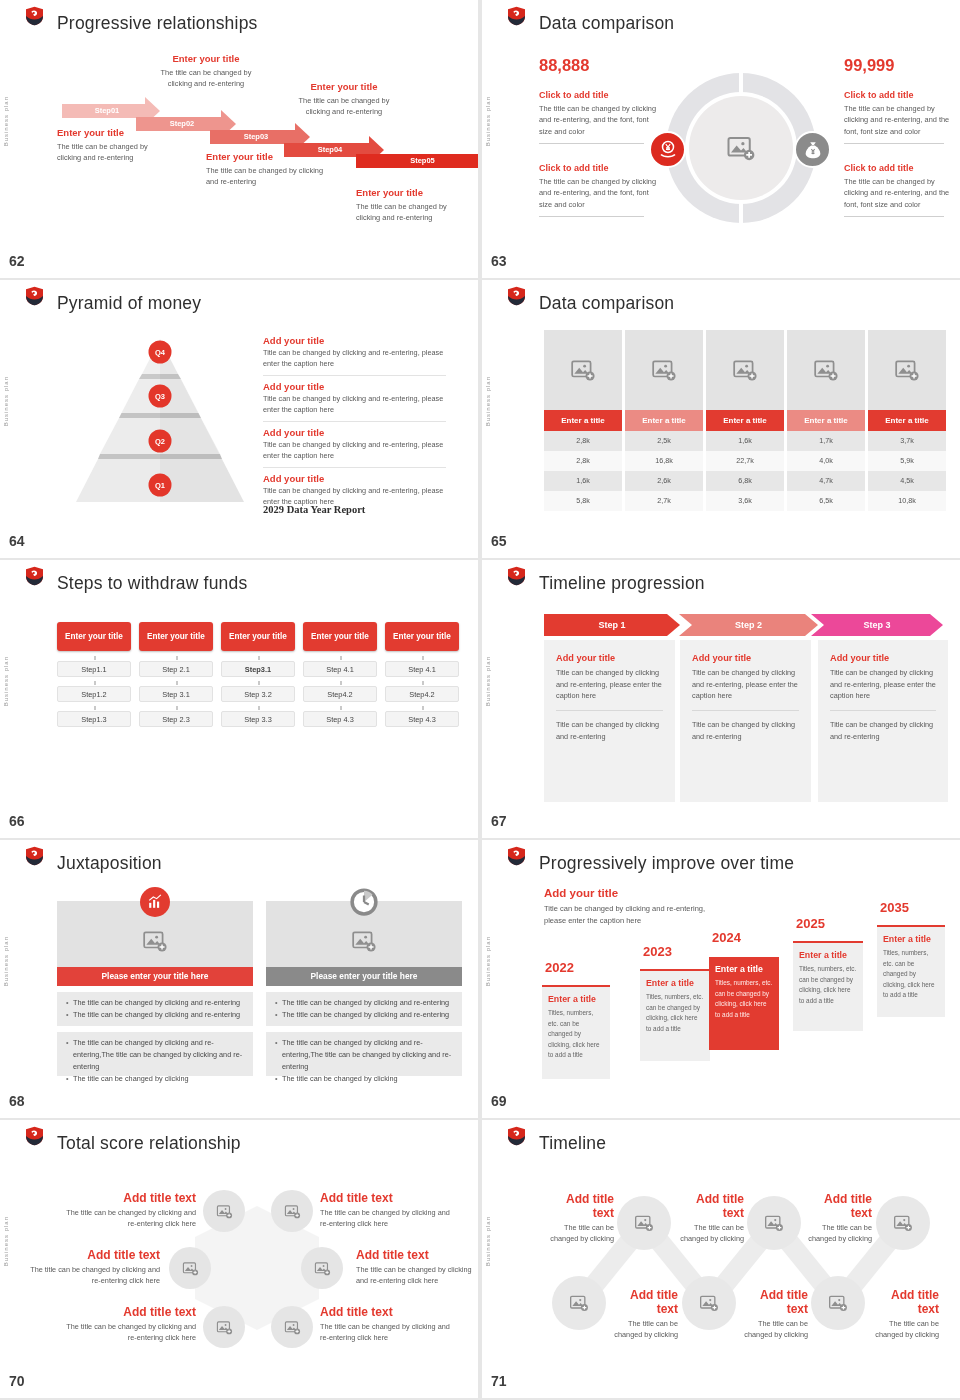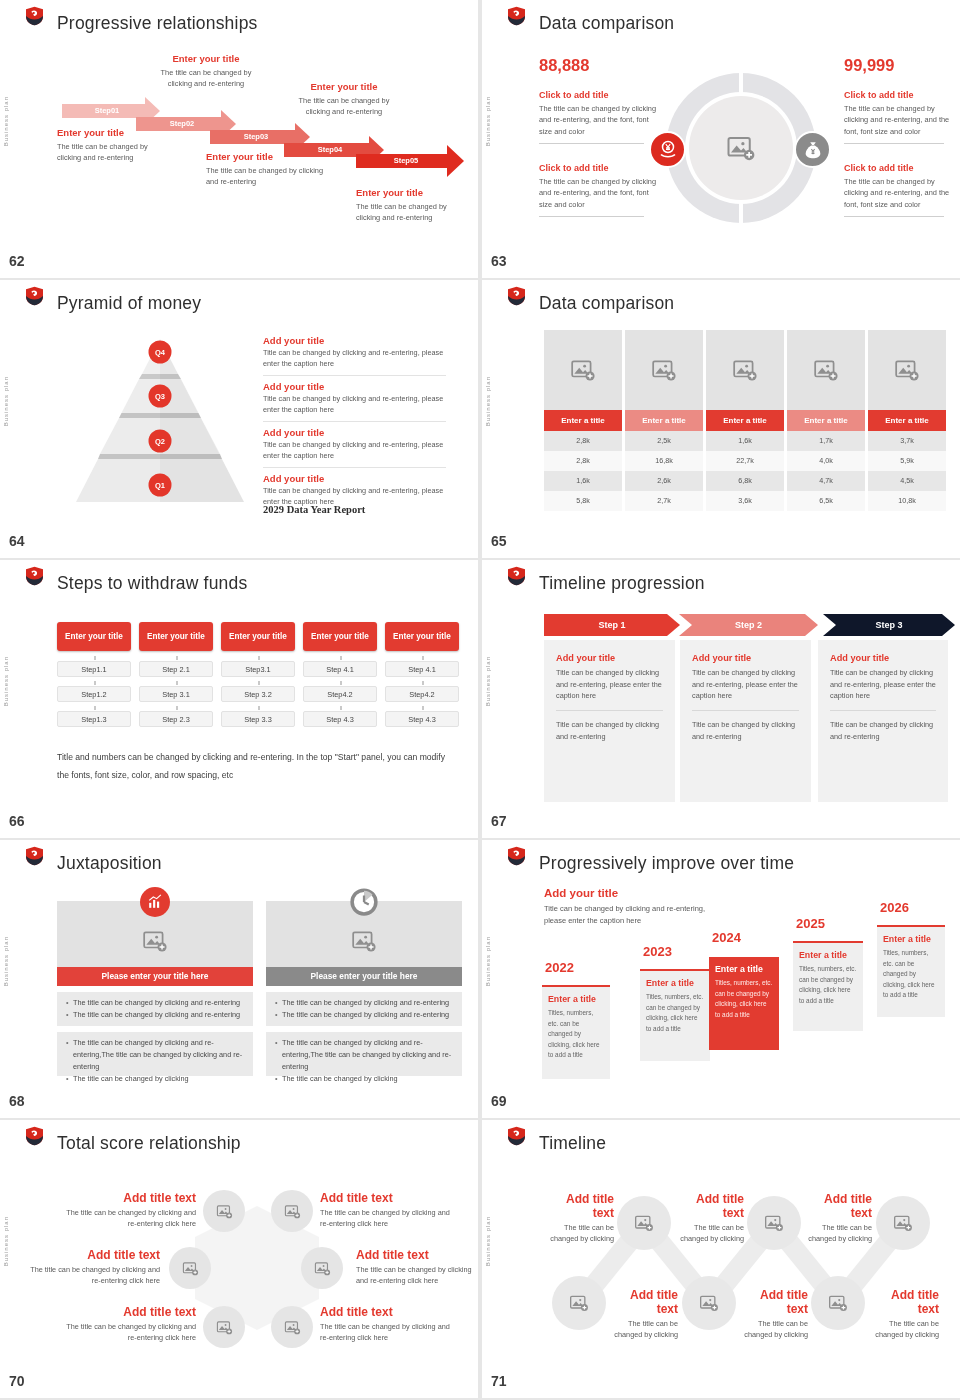--- a/index.html
+++ b/index.html
@@ -136,21 +136,21 @@
     <div class="a62" style="left:210px;top:123px;width:100px;">
       <div class="band" style="background:#E86F66;"></div>
       <div class="head" style="border-left-color:#E86F66;"></div>
       <div class="lbl">Step03</div>
     </div>
     <div class="a62" style="left:284px;top:136px;width:100px;">
       <div class="band" style="background:#E34B40;"></div>
       <div class="head" style="border-left-color:#E34B40;"></div>
       <div class="lbl">Step04</div>
     </div>
-    <div class="a62" style="left:356px;top:147px;width:108px;">
+    <div class="a62" style="left:356px;top:147px;width:108px;padding-left:33px;">
       <div class="band" style="background:#DF2B1F;"></div>
       <div class="head" style="border-left-color:#DF2B1F;border-top-width:16px;border-bottom-width:16px;border-left-width:17px;top:-2px;"></div>
       <div class="lbl">Step05</div>
     </div>
 
     <div class="abs tb" style="left:150px;top:53px;width:112px;text-align:center;">
       <div class="h rh">Enter your title</div>
       <div class="b bt">The title can be changed by clicking and re-entering</div>
     </div>
     <div class="abs tb" style="left:288px;top:81px;width:112px;text-align:center;">
@@ -356,44 +356,43 @@
     <div class="btn66" style="left:221px;">Enter your title</div>
     <div class="btn66" style="left:303px;">Enter your title</div>
     <div class="btn66" style="left:385px;">Enter your title</div>
 
     <div class="box66" style="left:57px;top:101px;">Step1.1</div>
     <div class="box66" style="left:57px;top:126px;">Step1.2</div>
     <div class="box66" style="left:57px;top:151px;">Step1.3</div>
     <div class="box66" style="left:139px;top:101px;">Step 2.1</div>
     <div class="box66" style="left:139px;top:126px;">Step 3.1</div>
     <div class="box66" style="left:139px;top:151px;">Step 2.3</div>
-    <div class="box66" style="left:221px;top:101px;">Step3.1</div>
+    <div class="box66" style="left:221px;top:101px;font-weight:bold;">Step3.1</div>
     <div class="box66" style="left:221px;top:126px;">Step 3.2</div>
     <div class="box66" style="left:221px;top:151px;">Step 3.3</div>
     <div class="box66" style="left:303px;top:101px;">Step 4.1</div>
     <div class="box66" style="left:303px;top:126px;">Step4.2</div>
     <div class="box66" style="left:303px;top:151px;">Step 4.3</div>
     <div class="box66" style="left:385px;top:101px;">Step 4.1</div>
     <div class="box66" style="left:385px;top:126px;">Step4.2</div>
     <div class="box66" style="left:385px;top:151px;">Step 4.3</div>
 
-    <div class="note66">Title and numbers can be changed by clicking and re-entering. In the top "Start" panel, you can modify the fonts, font size, color, and row spacing, etc</div>
     <div class="pnum">66</div>
   </div>
 
   <div class="slide">
     <svg class="logo">
         <use href="#shield"></use>
       </svg>
     <div class="vtext">Business plan</div>
     <div class="stitle">Timeline progression</div>
 
     <div class="a67 flat" style="left:62px;width:136px;background:#E23B30;">Step 1</div>
     <div class="a67 notch" style="left:197px;width:139px;background:#EA837C;">Step 2</div>
-    <div class="a67 notch" style="left:341px;width:132px;background:#0f172a;">Step 3</div>
+    <div class="a67 notch" style="left:329px;width:132px;background:#ec4899;">Step 3</div>
 
     <div class="pan67" style="left:62px;width:131px;">
       <div class="h rh">Add your title</div>
       <div class="b bt">Title can be changed by clicking and re-entering, please enter the caption here</div>
       <div class="hr"></div>
       <div class="b bt">Title can be changed by clicking and re-entering</div>
     </div>
     <div class="pan67" style="left:198px;width:131px;">
       <div class="h rh">Add your title</div>
       <div class="b bt">Title can be changed by clicking and re-entering, please enter the caption here</div>
@@ -495,21 +494,21 @@
     </div>
     <div class="abs" style="left:311px;width:70px;">
       <div class="yr" style="margin-top:76px;">2025</div>
       <div class="yline" style="margin-top:10px;"></div>
       <div class="ycard" style="height:88px;">
         <div class="h rh">Enter a title</div>
         <div class="b">Titles, numbers, etc. can be changed by clicking, click here to add a title</div>
       </div>
     </div>
     <div class="abs" style="left:395px;width:68px;">
-      <div class="yr" style="margin-top:60px;">2026</div>
+      <div class="yr" style="margin-top:60px;">2035</div>
       <div class="yline" style="margin-top:10px;"></div>
       <div class="ycard" style="height:90px;">
         <div class="h rh">Enter a title</div>
         <div class="b">Titles, numbers, etc. can be changed by clicking, click here to add a title</div>
       </div>
     </div>
     <div class="pnum">69</div>
   </div>
 
   <div class="slide">

